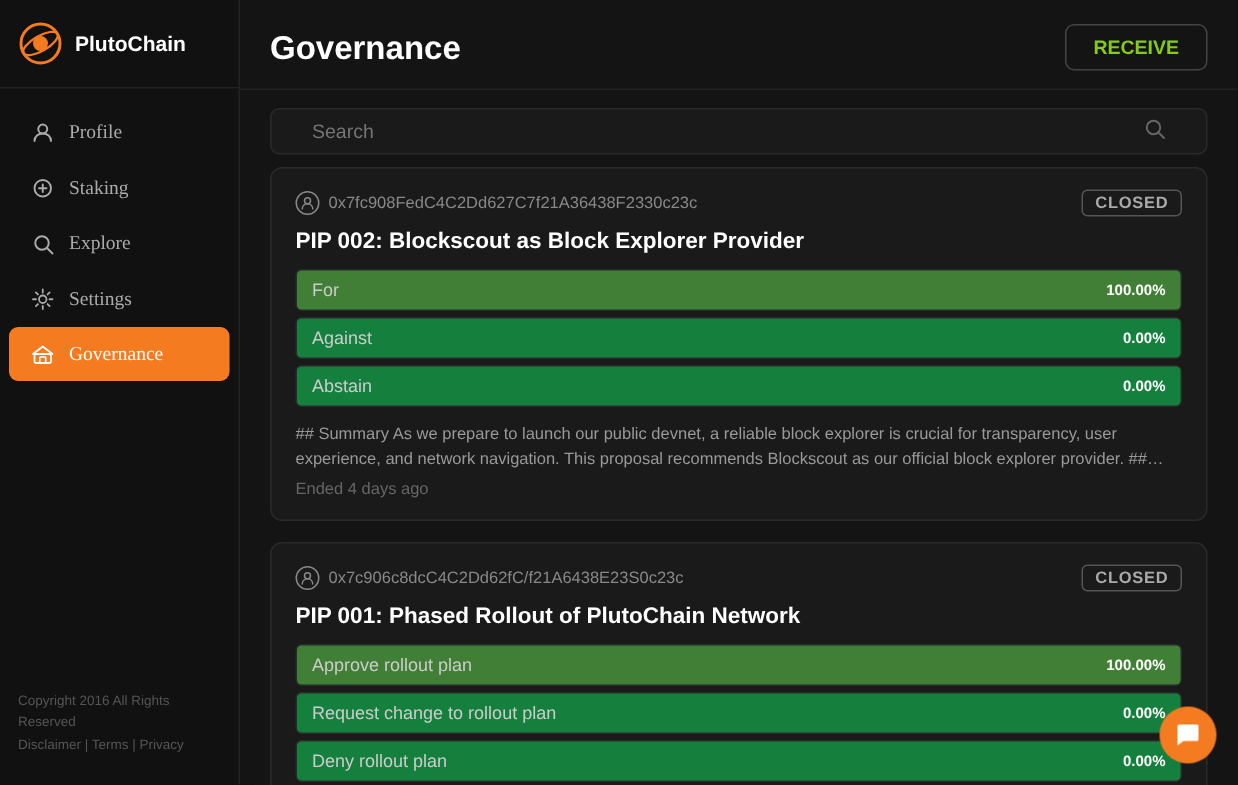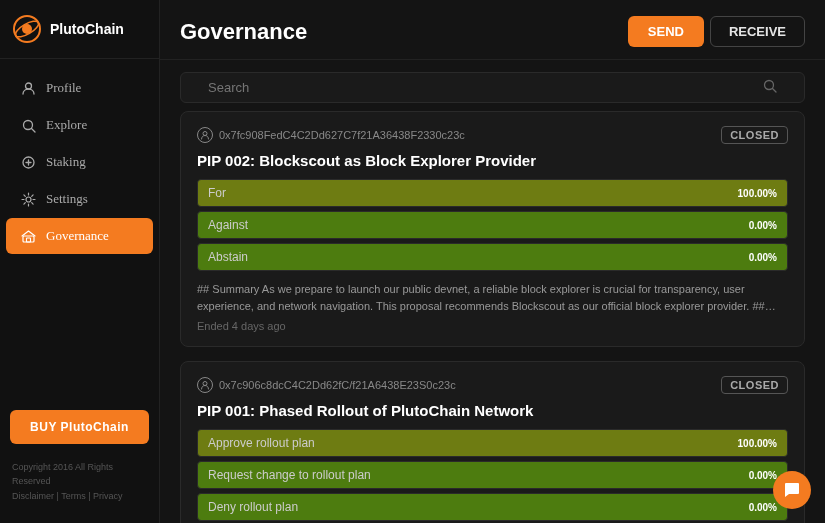--- a/index.html
+++ b/index.html
@@ -118,21 +118,21 @@
       color: #fff;
       border: none;
       border-radius: 6px;
       padding: 7px 20px;
       font-size: 13px;
       font-weight: 600;
       cursor: pointer;
     }
     .btn-receive {
       background: transparent;
-      color: #e5e5e5;
+      color: #84cc16;
       border: 1px solid #444;
       border-radius: 6px;
       padding: 7px 18px;
       font-size: 13px;
       font-weight: 600;
       cursor: pointer;
     }
 
     
     .search-bar {
@@ -208,21 +208,21 @@
       font-size: 15px;
       font-weight: 700;
       color: #fff;
       margin-bottom: 10px;
     }
 
     
     .vote-bar-row {
       display: flex;
       align-items: center;
-      background: #4d7c0f;
+      background: #15803d;
       border: 1px solid #2a2a2a;
       border-radius: 4px;
       margin-bottom: 4px;
       padding: 6px 10px;
       position: relative;
       overflow: hidden;
     }
     .vote-fill {
       position: absolute;
       left: 0; top: 0; bottom: 0;
@@ -299,35 +299,35 @@
           <circle cx="7.5" cy="5" r="3" stroke="#aaa" stroke-width="1.3"></circle>
           <path d="M2 13c0-3 2.5-5 5.5-5s5.5 2 5.5 5" stroke="#aaa" stroke-width="1.3" stroke-linecap="round"></path>
         </svg>
       </span>
       <span>Profile</span>
     </div>
 
     <div class="sidebar-item">
       <span class="nav-icon">
         <svg width="15" height="15" viewBox="0 0 15 15" fill="none">
+          <circle cx="7.5" cy="7.5" r="5.5" stroke="#aaa" stroke-width="1.3"></circle>
+          <path d="M5 7.5h5M7.5 5v5" stroke="#aaa" stroke-width="1.3" stroke-linecap="round"></path>
+        </svg>
+      </span>
+      <span>Staking</span>
+    </div>
+
+    <div class="sidebar-item">
+      <span class="nav-icon">
+        <svg width="15" height="15" viewBox="0 0 15 15" fill="none">
           <circle cx="7" cy="7" r="4.5" stroke="#aaa" stroke-width="1.3"></circle>
           <line x1="10.5" y1="10.5" x2="14" y2="14" stroke="#aaa" stroke-width="1.3" stroke-linecap="round"></line>
         </svg>
       </span>
       <span>Explore</span>
-    </div>
-
-    <div class="sidebar-item">
-      <span class="nav-icon">
-        <svg width="15" height="15" viewBox="0 0 15 15" fill="none">
-          <circle cx="7.5" cy="7.5" r="5.5" stroke="#aaa" stroke-width="1.3"></circle>
-          <path d="M5 7.5h5M7.5 5v5" stroke="#aaa" stroke-width="1.3" stroke-linecap="round"></path>
-        </svg>
-      </span>
-      <span>Staking</span>
     </div>
 
     <div class="sidebar-item">
       <span class="nav-icon">
         <svg width="15" height="15" viewBox="0 0 15 15" fill="none">
           <circle cx="7.5" cy="7.5" r="2.5" stroke="#aaa" stroke-width="1.2"></circle>
           <path d="M7.5 1v2M7.5 12v2M1 7.5h2M12 7.5h2M2.9 2.9l1.4 1.4M10.7 10.7l1.4 1.4M2.9 12.1l1.4-1.4M10.7 4.3l1.4-1.4" stroke="#aaa" stroke-width="1.2" stroke-linecap="round"></path>
         </svg>
       </span>
       <span>Settings</span>
@@ -338,34 +338,32 @@
         <svg width="15" height="15" viewBox="0 0 15 15" fill="none">
           <rect x="2" y="7" width="11" height="6" rx="1" stroke="#fff" stroke-width="1.2"></rect>
           <path d="M1 7l6.5-5 6.5 5" stroke="#fff" stroke-width="1.2" stroke-linecap="round" stroke-linejoin="round"></path>
           <rect x="5.5" y="9" width="4" height="4" rx="0.5" stroke="#fff" stroke-width="1.1"></rect>
         </svg>
       </span>
       <span>Governance</span>
     </div>
   </nav>
 
-  <button class="sidebar-buy-btn">BUY PlutoChain</button>
 
   <div class="sidebar-footer">
     <div>Copyright 2016 All Rights Reserved</div>
     <div>Disclaimer  |  Terms  |  Privacy</div>
   </div>
 </aside>
 
 <main class="main">
 
   <div class="main-header">
     <h1 class="main-title">Governance</h1>
     <div class="header-actions">
-      <button class="btn-send">SEND</button>
       <button class="btn-receive">RECEIVE</button>
     </div>
   </div>
 
   <div class="search-bar">
     <input class="search-input" type="text" placeholder="Search" style="">
     <span class="search-icon">
       <svg width="14" height="14" viewBox="0 0 14 14" fill="none">
         <circle cx="6" cy="6" r="4.5" stroke="#666" stroke-width="1.3"></circle>
         <line x1="9.5" y1="9.5" x2="13" y2="13" stroke="#666" stroke-width="1.3" stroke-linecap="round"></line>

